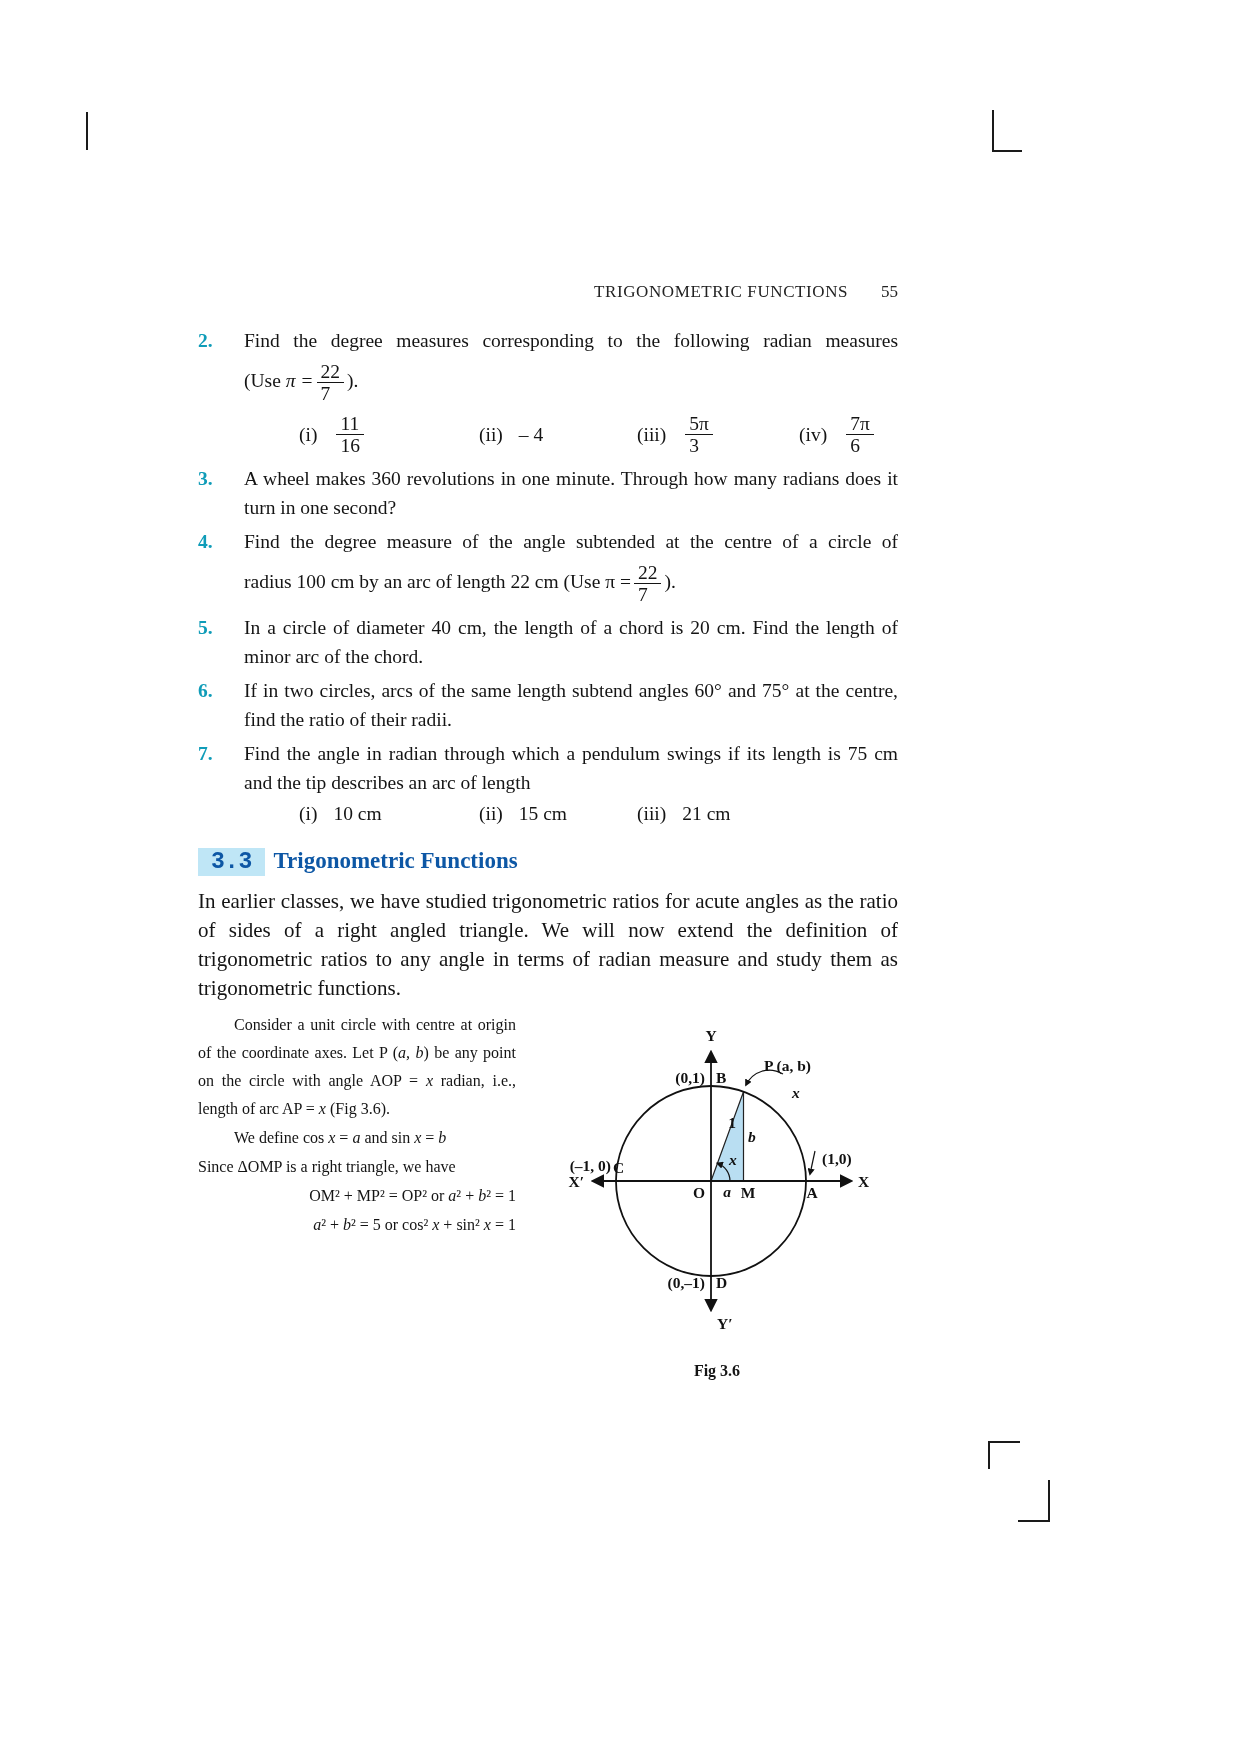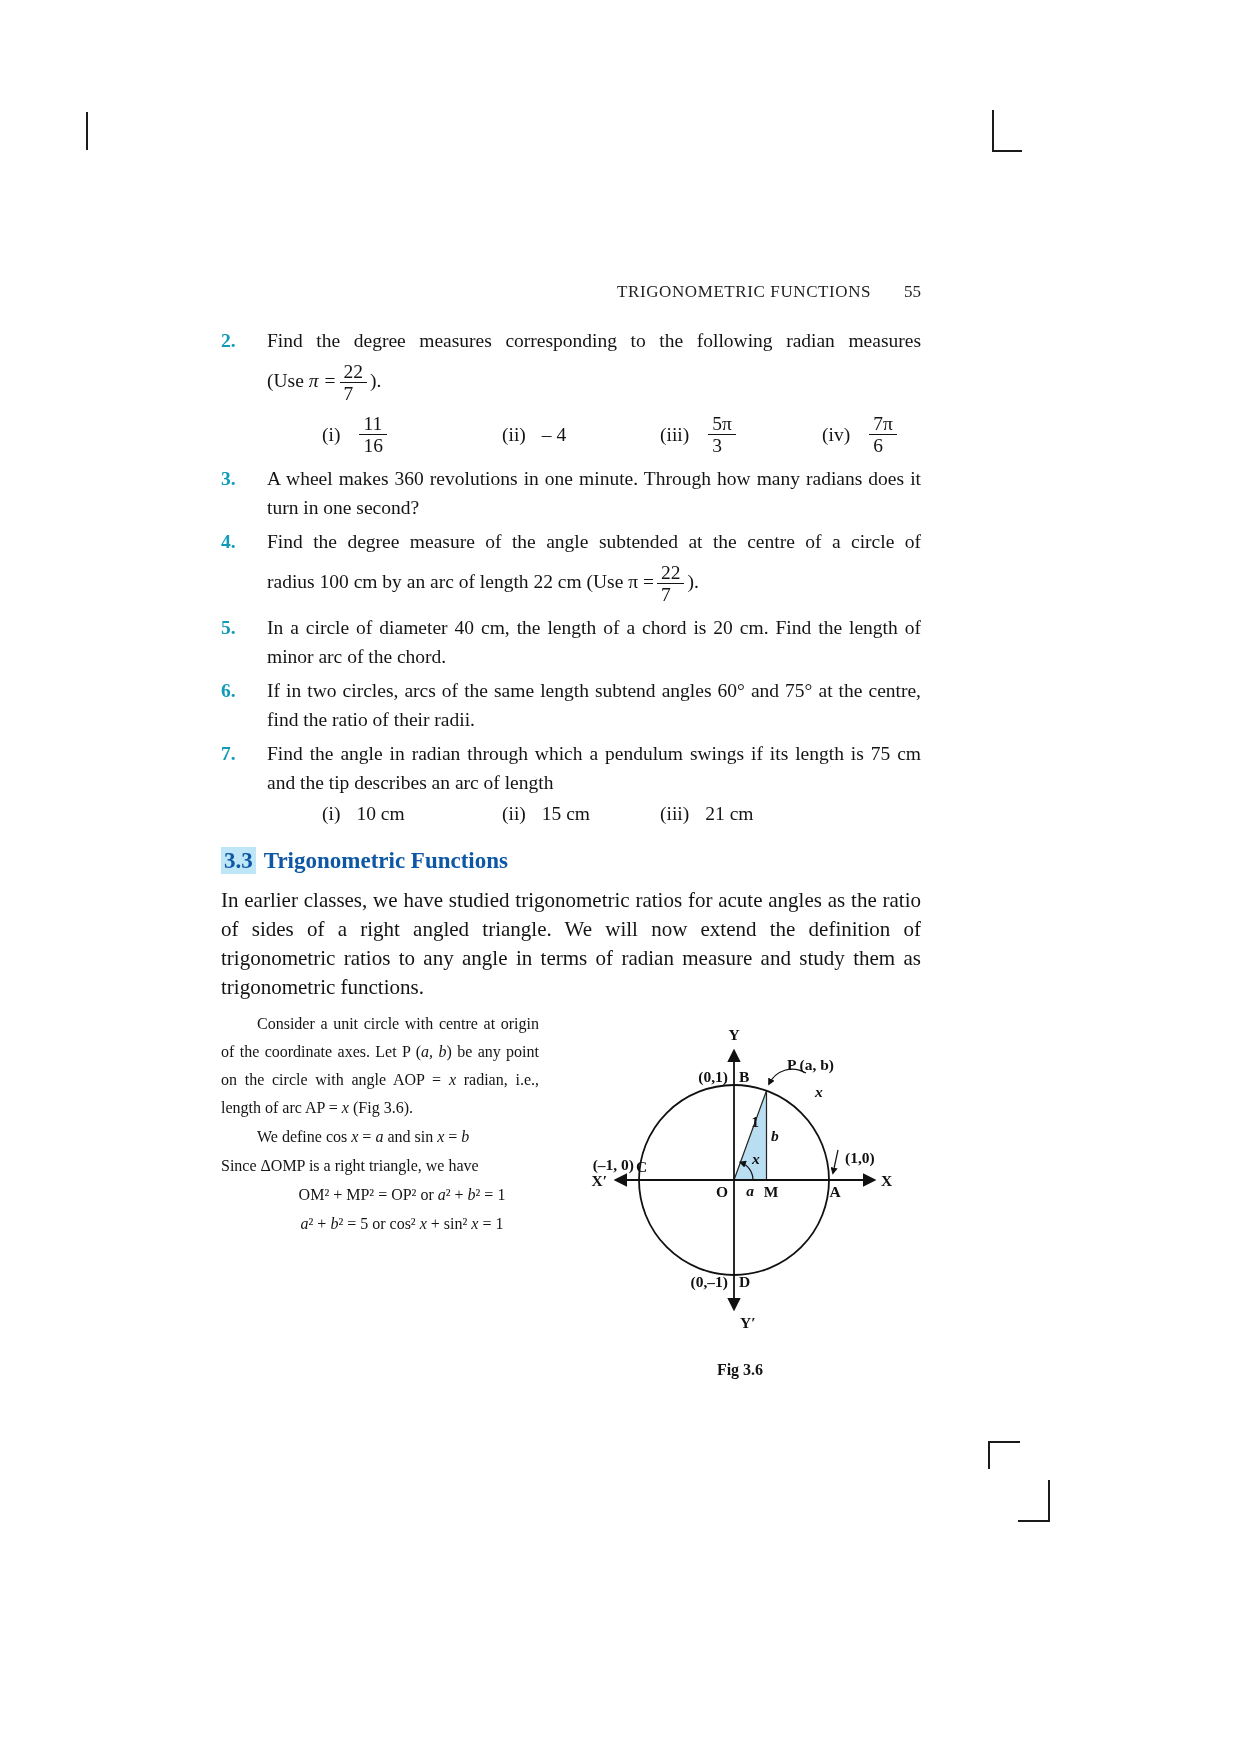--- a/index.html
+++ b/index.html
@@ -3,21 +3,21 @@
 <meta charset="utf-8">
 <style>
   * { margin:0; padding:0; box-sizing:border-box; }
   html,body { background:#ffffff; }
   body {
     width:1240px; height:1755px; position:relative;
     font-family:"Liberation Serif", serif; color:#141414;
   }
   .crop { position:absolute; background:#1a1a1a; }
 
-  .content { position:absolute; left:221px; top:282px; width:700px; }
+  .content { position:absolute; left:198px; top:282px; width:700px; }
 
   .running-head { text-align:right; font-size:17px; letter-spacing:.6px; color:#222; margin-bottom:24px; }
   .running-head .pgnum { margin-left:28px; letter-spacing:0; }
 
   .ex { display:flex; margin-bottom:5px; font-size:19.5px; line-height:29px; }
   .ex-num { width:46px; flex:none; color:#0f9cb8; font-weight:bold; }
   .ex-body { flex:1; text-align:justify; }
   .just-line { text-align:justify; text-align-last:justify; }
 
   .frac { display:inline-block; vertical-align:middle; text-align:left; line-height:1.1; margin:0 3px; }
@@ -27,28 +27,28 @@
   .use-line { margin:6px 0 2px 0; }
   .it { font-style:italic; }
 
   .opts { display:flex; align-items:center; margin:8px 0 2px 0; }
   .opt { display:flex; align-items:center; gap:16px; }
   .opt.o1 { margin-left:55px; width:180px; }
   .opt.o2 { width:158px; }
   .opt.o3 { width:162px; }
 
   .section-head { margin:20px 0 12px 0; font-size:23px; color:#0d57a5; font-weight:bold; }
-  .section-head .hl { background:#bfe6f6; padding:1px 3px; margin-right:8px; }
+  .section-head .hl { background:#bfe6f6; padding:1px 13px; margin-right:8px;font-family:Liberation Mono, monospace; }
 
   .para { font-size:21px; line-height:29px; text-align:justify; }
 
   .flow { display:grid; grid-template-columns:318px 1fr; column-gap:10px; margin-top:8px; }
   .flow p { font-size:16px; line-height:28px; text-align:justify; margin-bottom:1px; }
   .flow p.ind { text-indent:36px; }
-  .flow p.eq { margin-left:44px; text-align:center; }
+  .flow p.eq { margin-left:44px; text-align:right; }
 
   figure { width:382px; justify-self:end; }
   figcaption { text-align:center; font-weight:bold; font-size:16px; margin-top:2px; }
 
   svg text { font-family:"Liberation Serif", serif; font-size:15.5px; font-weight:bold; fill:#111; }
   svg text.itx { font-style:italic; }
 </style>
 </head>
 <body>
 

